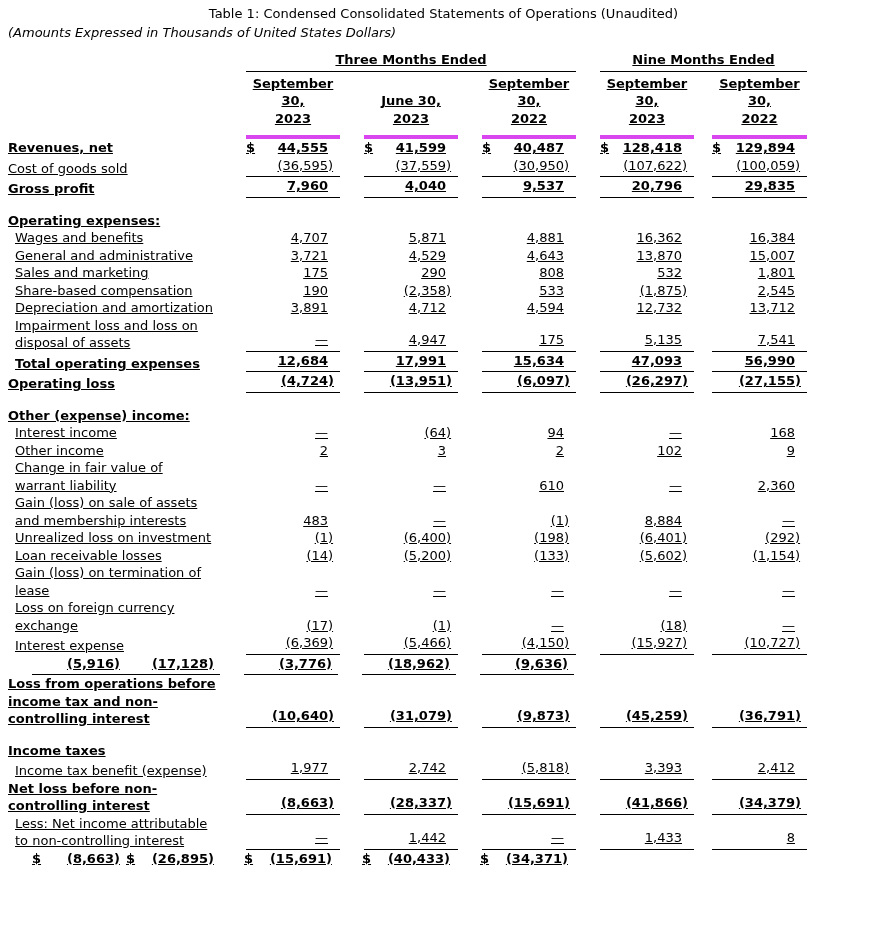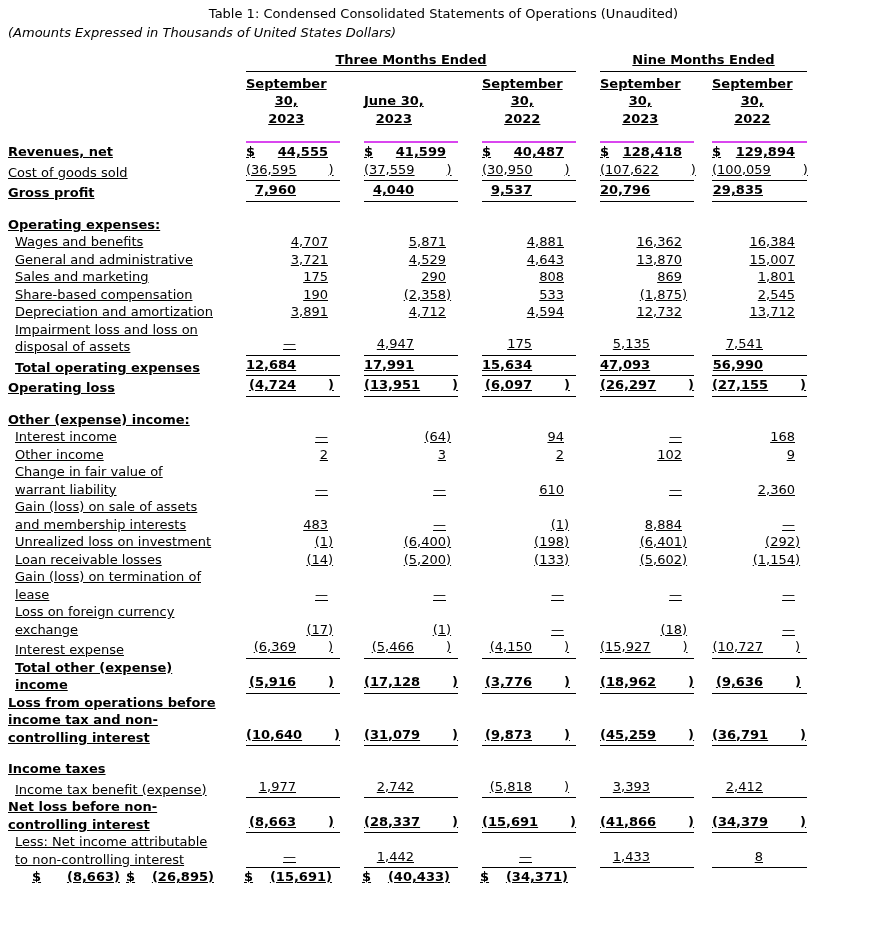--- a/index.html
+++ b/index.html
@@ -17,36 +17,36 @@
   .fin-table{margin-top:9px;line-height:17.5px;text-decoration:underline;}
 
   
   .ghrow{display:flex;align-items:flex-end;}
   .glabel{width:238px;flex:none;}
   .ggroup{font-weight:bold;text-align:center;border-bottom:1px solid #000;padding-bottom:2px;flex:none;}
   .ggroup.g3{width:330px;}
   .ggroup.g2{width:207px;margin-left:24px;}
   .chrow{display:flex;align-items:flex-end;margin-top:3px;}
   .chlabel{width:238px;flex:none;}
-  .hcol{flex:none;width:94px;margin-left:24px;border-bottom:2px solid #d946ef;
-        padding-bottom:14px;font-weight:bold;text-align:center;
-        display:flex;align-items:flex-end;}
+  .hcol{flex:none;width:94px;margin-left:24px;border-bottom:4px solid #d946ef;
+        padding-bottom:8px;font-weight:bold;text-align:center;
+        display:flex;align-items:flex-end;justify-content:center;}
   .hcol:nth-child(2){margin-left:0;}
   .hcol:nth-child(6){margin-left:18px;width:95px;}
   .hcol span{white-space:pre-line;display:block;}
 
   
   .trow{display:flex;align-items:flex-end;}
   .trow.bold{font-weight:bold;}
   .tlabel{width:238px;flex:none;white-space:pre-line;padding-right:3px;box-sizing:border-box;}
   .tlabel.ind{padding-left:7px;}
   .cell{flex:none;width:94px;margin-left:24px;display:flex;align-items:baseline;}
   .cell:nth-child(2){margin-left:0;}
   .cell:nth-child(6){margin-left:18px;width:95px;}
-  .cell.ul{border-bottom:1px solid #000;padding-bottom:2px;gap:32px;}
+  .cell.ul{border-bottom:1px solid #000;padding-bottom:2px;}
   .cur{flex:none;text-align:left;}
   .num{flex:1;text-align:right;white-space:nowrap;}
   .pr{flex:none;width:12px;white-space:nowrap;}
   .spacer{height:14px;}
 </style>
 </head>
 <body>
 
 <div class="page">
   <div class="doc-title">Table 1: Condensed Consolidated Statements of Operations (Unaudited)</div>
@@ -216,21 +216,21 @@
         </div>
         <div class="cell">
           <span class="num">290</span>
           <span class="pr"></span>
         </div>
         <div class="cell">
           <span class="num">808</span>
           <span class="pr"></span>
         </div>
         <div class="cell">
-          <span class="num">869</span>
+          <span class="num">532</span>
           <span class="pr"></span>
         </div>
         <div class="cell">
           <span class="num">1,801</span>
           <span class="pr"></span>
         </div>
       </div>
       <div class="trow">
         <div class="tlabel ind">Share-based compensation</div>
         <div class="cell">
@@ -556,22 +556,20 @@
         <div class="cell ul">
           <span class="num">(15,927</span>
           <span class="pr">)</span>
         </div>
         <div class="cell ul">
           <span class="num">(10,727</span>
           <span class="pr">)</span>
         </div>
       </div>
       <div class="trow bold">
-        <div class="tlabel ind">Total other (expense)
-income</div>
         <div class="cell ul">
           <span class="num">(5,916</span>
           <span class="pr">)</span>
         </div>
         <div class="cell ul">
           <span class="num">(17,128</span>
           <span class="pr">)</span>
         </div>
         <div class="cell ul">
           <span class="num">(3,776</span>

